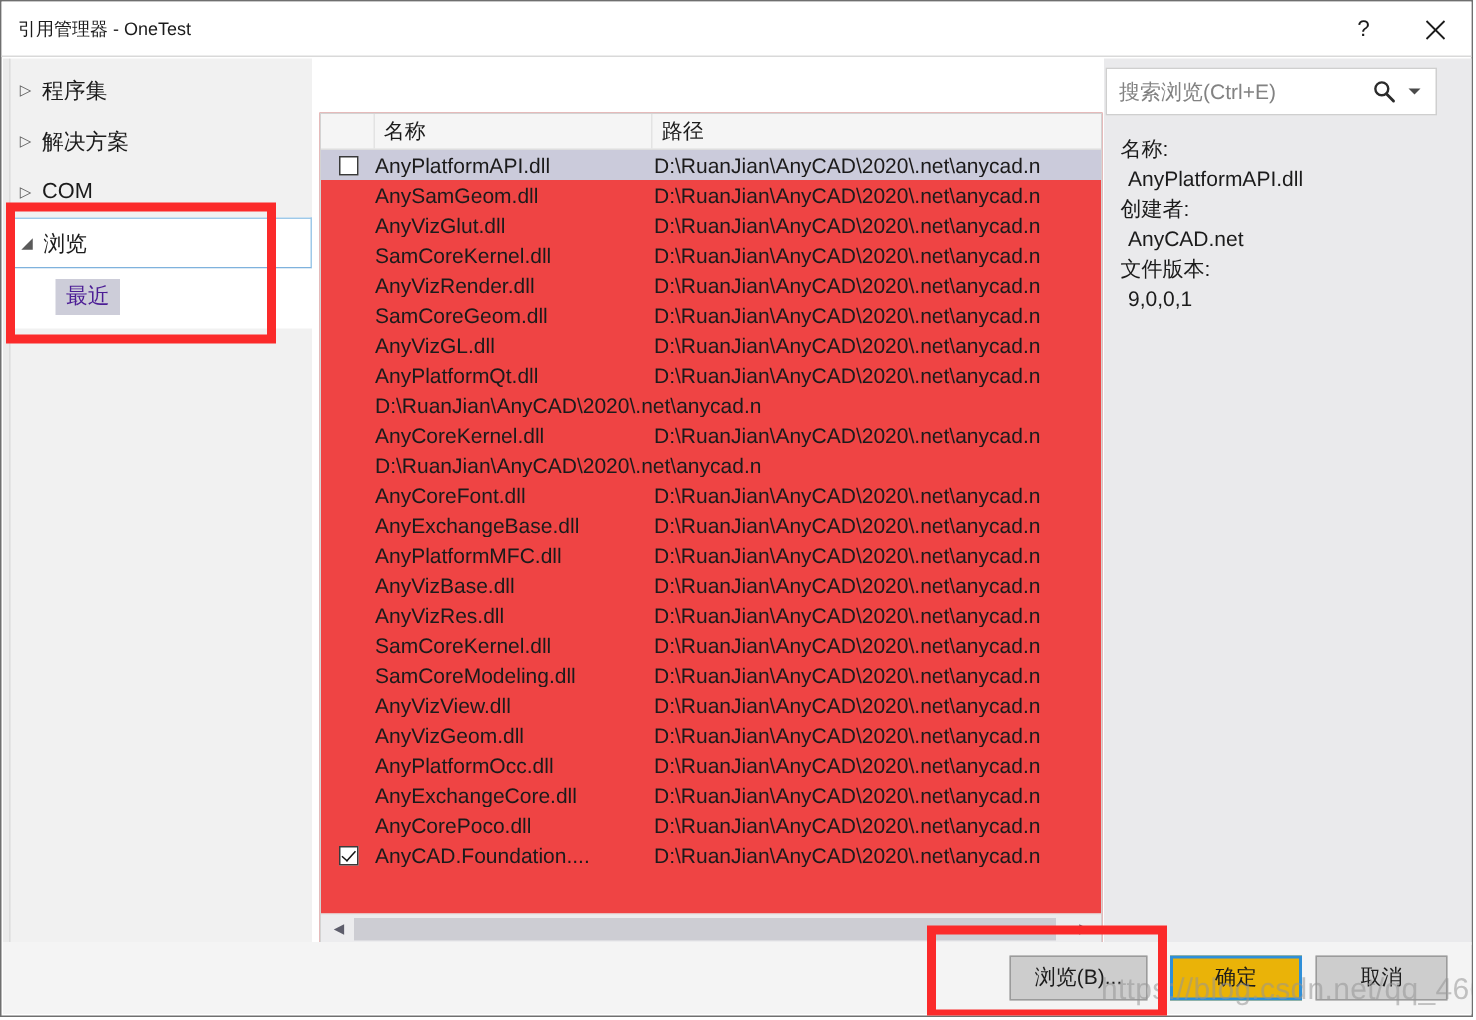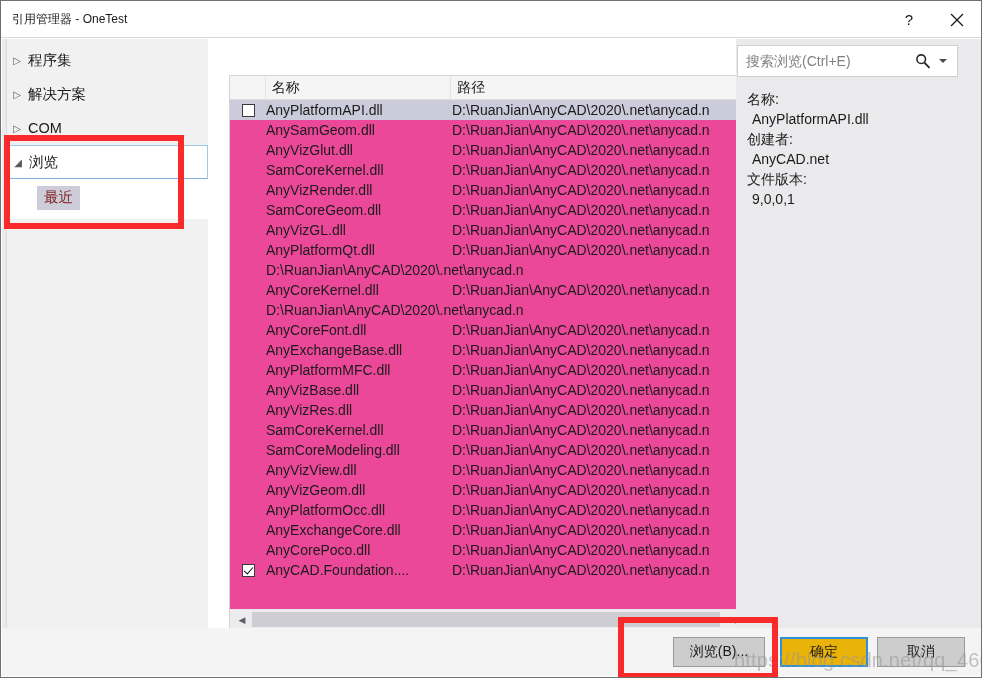--- a/index.html
+++ b/index.html
@@ -92,33 +92,32 @@
     background: #ffffff;
     box-sizing: border-box;
     border-left: 1px solid #ffffff;
   }
   .tree-sub {
     position: absolute;
     left: 30px; top: 7px;
     padding: 2px 7px 3px 7px;
     background: #cdcdd9;
     font-size: 14.5px;
-    color: #7f1d1d;
+    color: #4c1d95;
   }
 
   
   .listwrap {
     position: absolute;
     left: 212px; top: 74px;
     width: 522px; height: 555px;
-    background: #ec4899;
+    background: #ef4444;
     border: 1px solid #d3d3d3;
     box-sizing: border-box;
     overflow: hidden;
-    margin-left: 16px;
   }
   .list-header {
     position: absolute; left: 0; top: 0;
     width: 100%; height: 24px;
     background: #f5f5f5;
     border-bottom: 1px solid #dedede;
     box-sizing: border-box;
     display: flex;
     font-size: 14px;
   }

